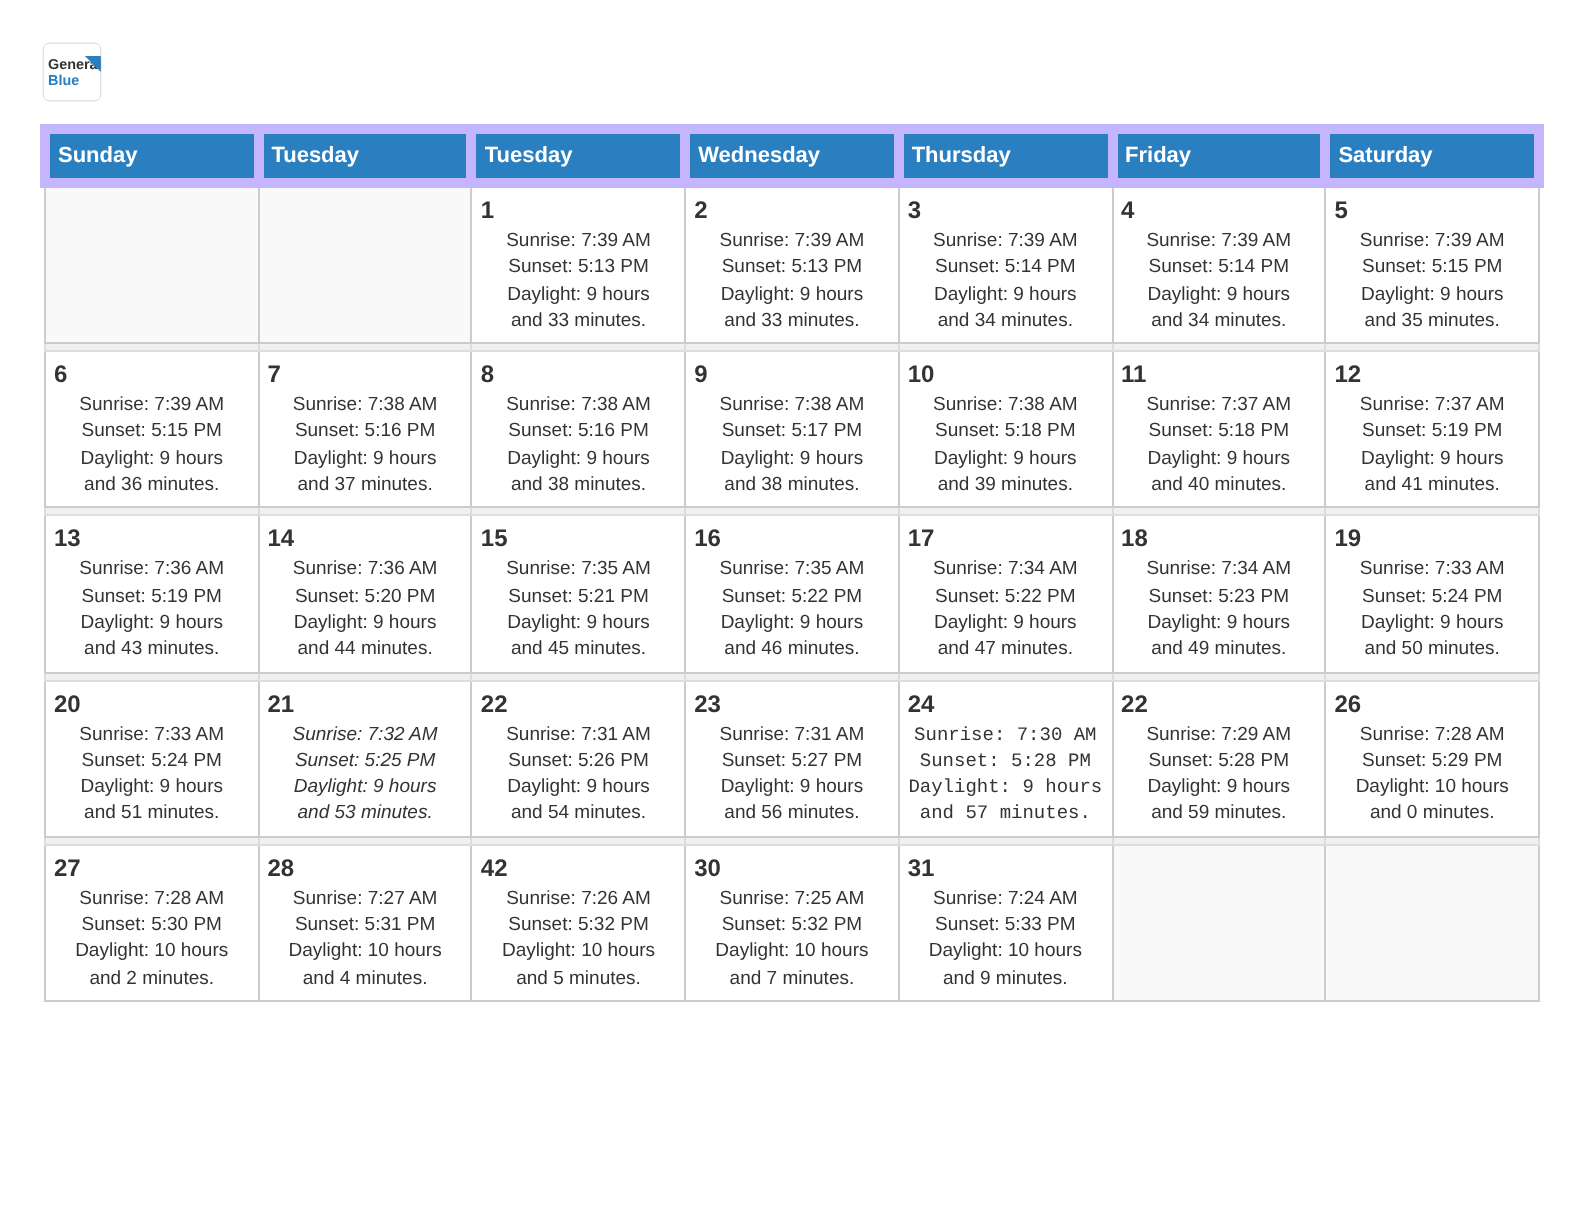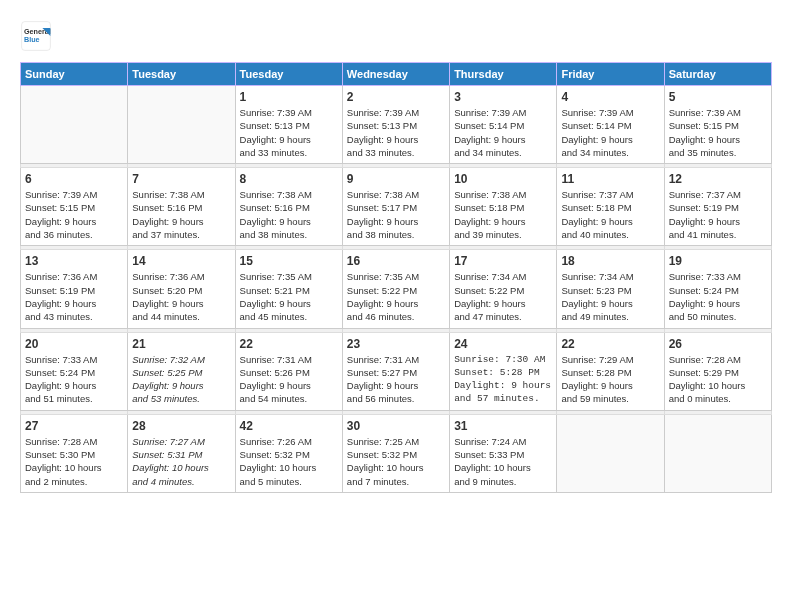--- a/index.html
+++ b/index.html
@@ -41,21 +41,21 @@
       width: 100%;
       border-collapse: collapse;
       font-size: 10.5px;
     }
     .calendar th {
       background-color: #2a7fc1;
       color: #fff;
       padding: 5px 4px;
       text-align: left;
       font-size: 11px;
-      border: 1px solid #c4b5fd;
+      border: 5px solid #c4b5fd;
     }
     .calendar td {
       border: 1px solid #ccc;
       vertical-align: top;
       padding: 4px;
       width: calc(100% / 7);
       min-height: 70px;
       color: #333;
       background: #fff;
     }
@@ -65,20 +65,21 @@
     .day-number {
       font-size: 12px;
       font-weight: bold;
       display: block;
       margin-bottom: 2px;
     }
     .day-info {
       font-size: 9.5px;
       line-height: 1.4;
       color: #333;
+      text-align: center;
     }
     .row-separator td {
       background: #f0f0f0;
       height: 4px;
       padding: 0;
       border: 1px solid #ddd;
     }
   </style>
 </head>
 <body>
@@ -343,21 +344,21 @@
       <tr>
         <td>
           <span class="day-number">27</span>
           <div class="day-info" style="white-space: pre-line;">Sunrise: 7:28 AM
 Sunset: 5:30 PM
 Daylight: 10 hours
 and 2 minutes.</div>
         </td>
         <td>
           <span class="day-number">28</span>
-          <div class="day-info" style="white-space: pre-line; font-style: italic;">Sunrise: 7:27 AM
+          <div class="day-info" style="white-space: pre-line;">Sunrise: 7:27 AM
 Sunset: 5:31 PM
 Daylight: 10 hours
 and 4 minutes.</div>
         </td>
         <td>
           <span class="day-number">42</span>
           <div class="day-info" style="white-space: pre-line;">Sunrise: 7:26 AM
 Sunset: 5:32 PM
 Daylight: 10 hours
 and 5 minutes.</div>

